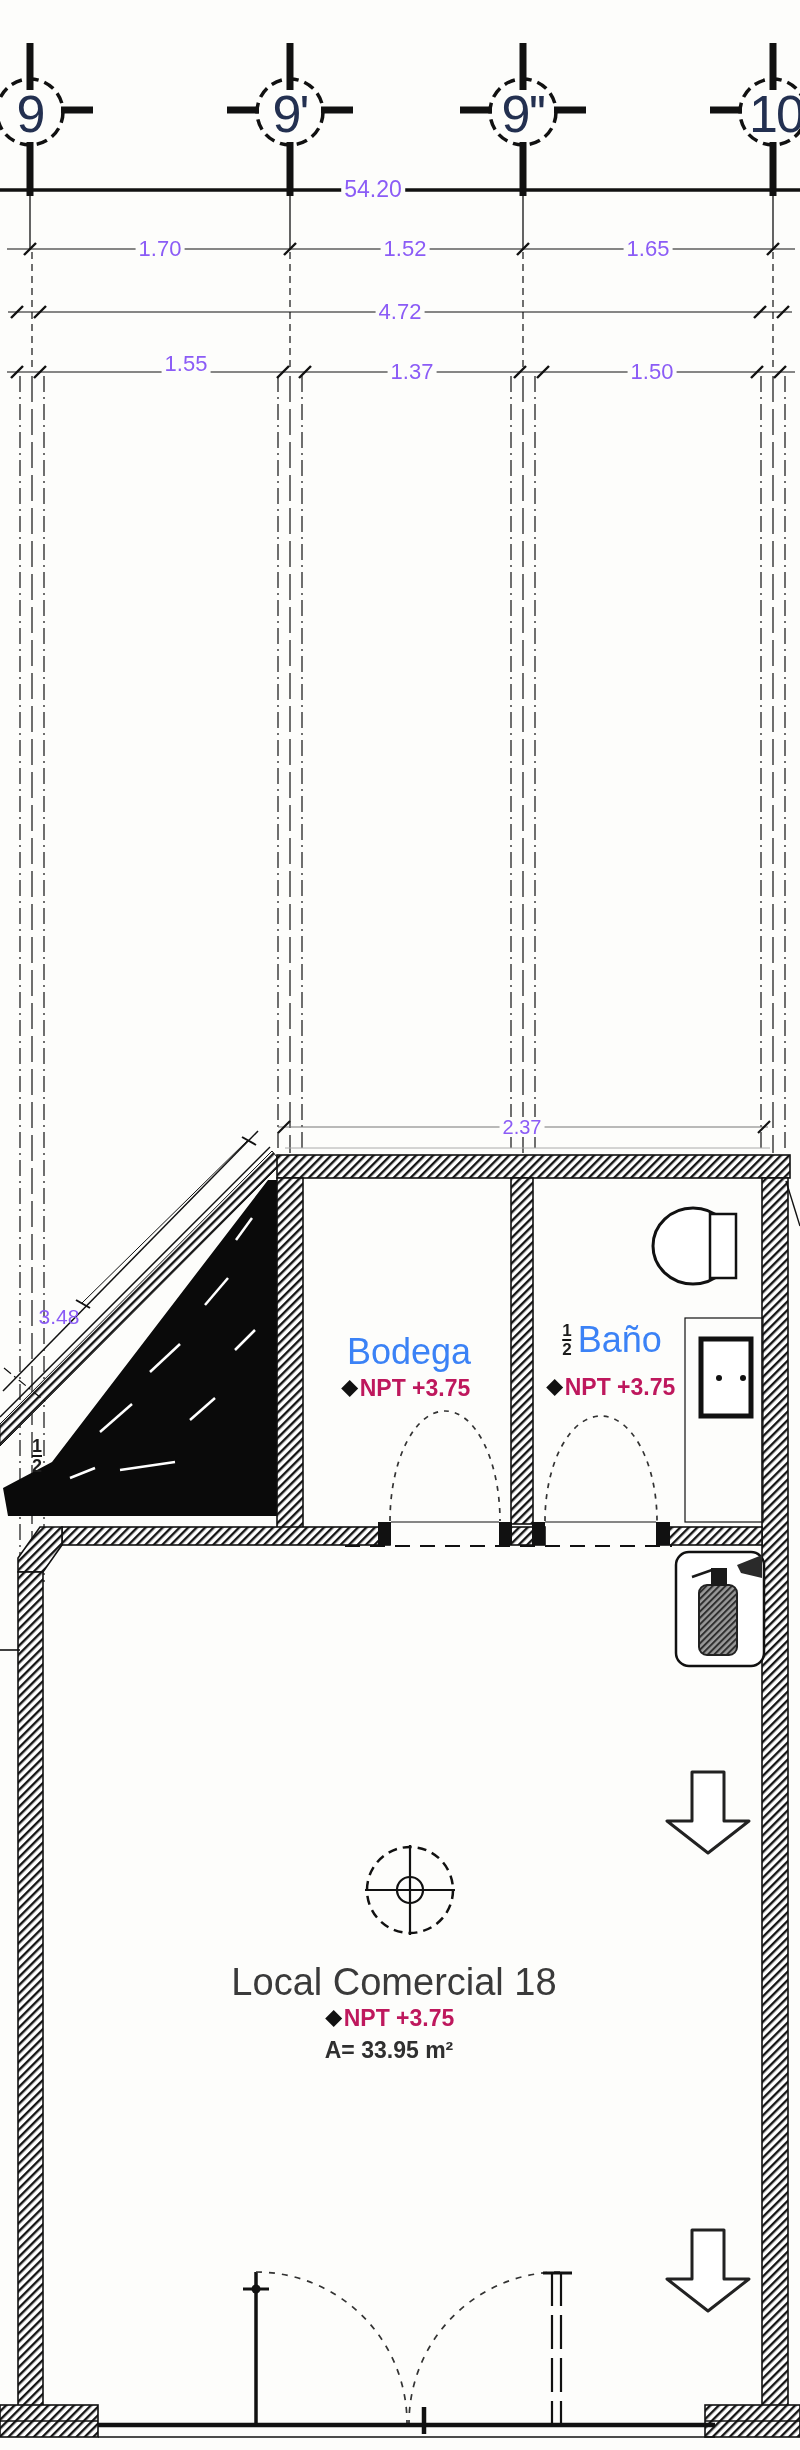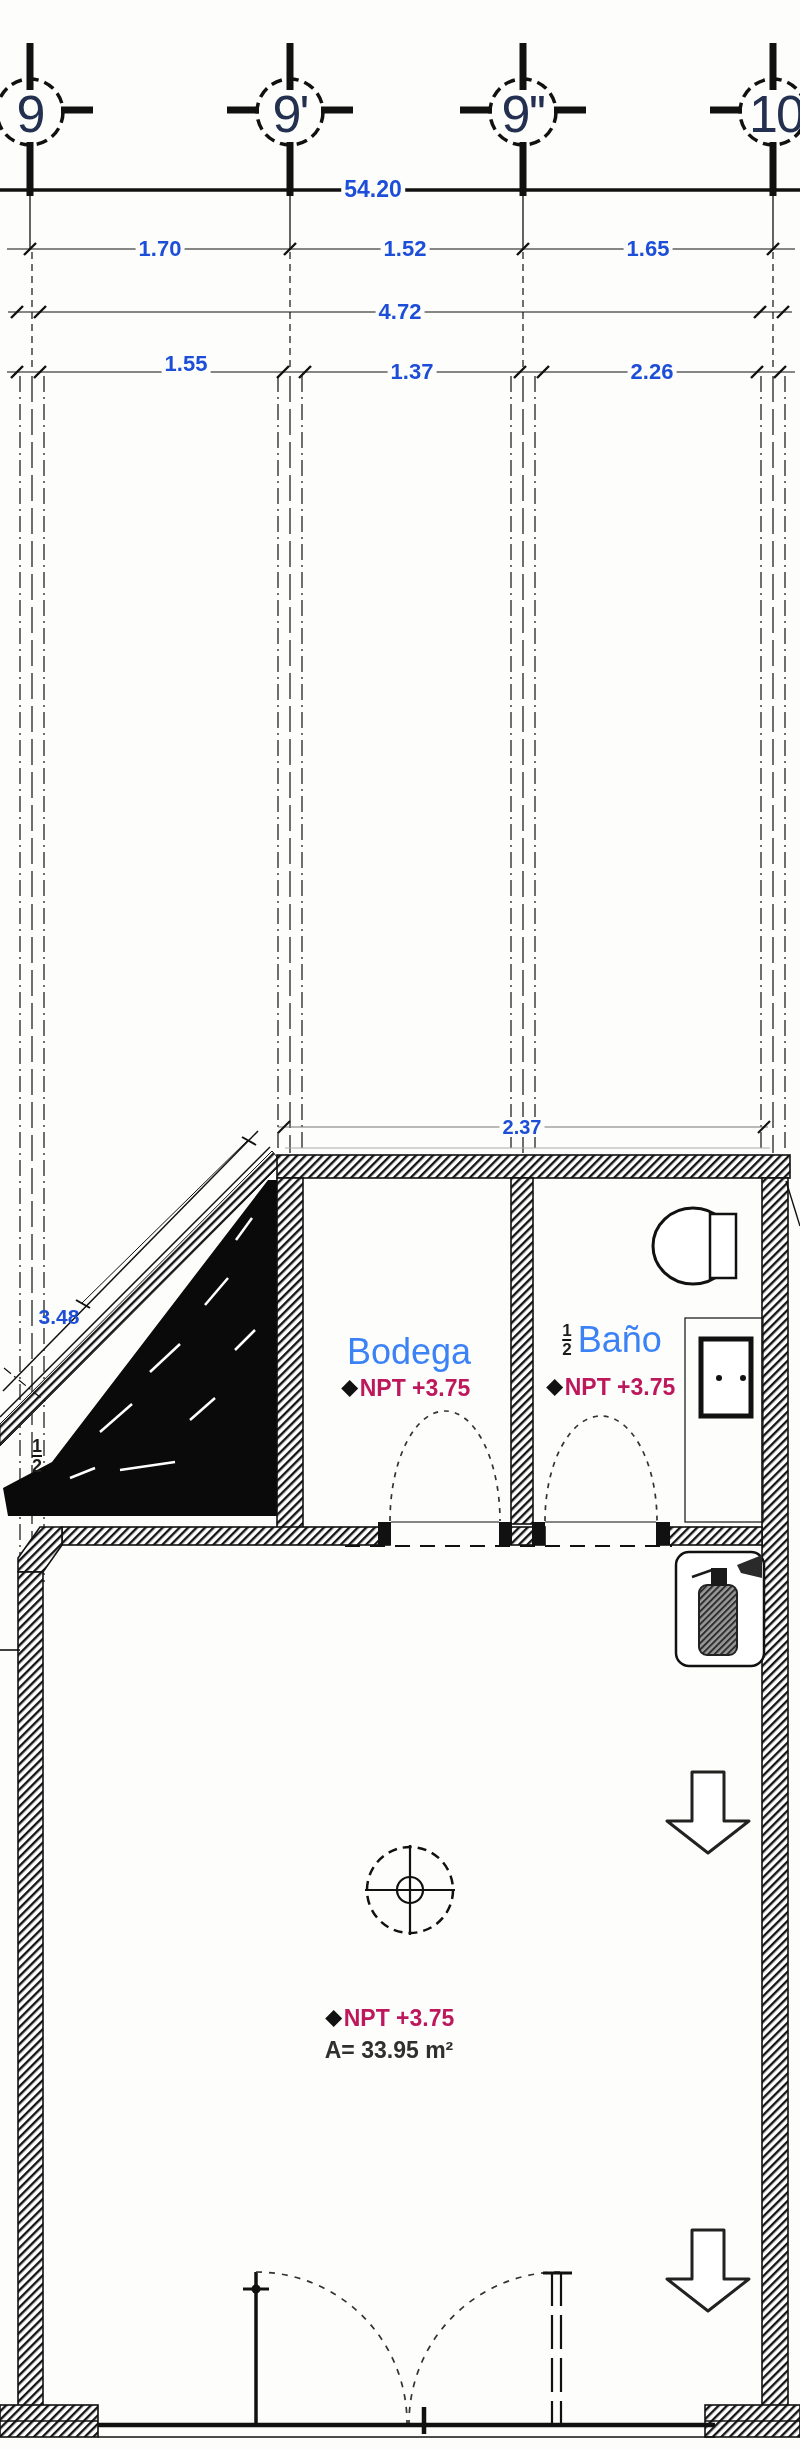--- a/index.html
+++ b/index.html
@@ -1,21 +1,21 @@
 <!DOCTYPE html>
 <html><head>
 <meta charset="utf-8">
 <style>
   html,body{margin:0;padding:0;background:#fff;}
   #plan{position:relative;width:800px;height:2450px;background:#fdfdfb;overflow:hidden;
         font-family:"Liberation Sans",sans-serif;}
   #linework{position:absolute;left:0;top:0;}
   .lbl{position:absolute;transform:translate(-50%,-50%);white-space:nowrap;line-height:1;}
   .bub{font-size:52px;color:#233050;letter-spacing:-2px;}
-  .dim{font-size:22px;color:#1d4ed8;background:#fdfdfb;padding:0 3px;font-weight:bold;}
+  .dim{font-size:22px;color:#8b5cf6;background:#fdfdfb;padding:0 3px;}
   .dim-big{font-size:23px;}
   .room{font-size:36px;color:#3b82f6;}
   .local-name{font-size:38px;color:#3a3a3a;}
   .npt{font-size:23px;font-weight:700;color:#be185d;display:flex;align-items:center;}
   .area{font-size:23px;font-weight:700;color:#2f2f2f;}
   .diamond{display:inline-block;width:12px;height:12px;background:#111;
            transform:rotate(45deg);margin-right:4px;flex:0 0 auto;}
   .frac{display:inline-flex;flex-direction:column;align-items:center;
         font-weight:700;color:#1c1c1c;line-height:1;}
   .frac .den{border-top:2px solid #111;}
@@ -241,21 +241,21 @@
 <div class="lbl dim dim-big" style="left:373px;top:189px;">54.20</div>
 
 <div class="lbl dim" style="left:160px;top:249px;">1.70</div>
 <div class="lbl dim" style="left:405px;top:249px;">1.52</div>
 <div class="lbl dim" style="left:648px;top:249px;">1.65</div>
 
 <div class="lbl dim" style="left:400px;top:312px;">4.72</div>
 
 <div class="lbl dim" style="left:162px;top:364px;margin-left:24px;">1.55</div>
 <div class="lbl dim" style="left:412px;top:372px;">1.37</div>
-<div class="lbl dim" style="left:652px;top:372px;">2.26</div>
+<div class="lbl dim" style="left:652px;top:372px;">1.50</div>
 
 <div class="lbl dim" style="left:522px;top:1127px;font-size:20px;">2.37</div>
 <div class="lbl dim" style="left:59px;top:1316px;font-size:21px;background:transparent;">3.48</div>
 
 <div class="lbl" style="left:37px;top:1456px;">
   <span class="frac ramp-frac">
     <span>1</span>
     <span class="den">2</span>
   </span>
 </div>
@@ -273,19 +273,20 @@
       <span class="den">2</span>
     </span>
     <span class="room">Baño</span>
   </span>
 </div>
 <div class="lbl npt" style="left:612px;top:1387px;">
   <span class="diamond"></span>
   <span>NPT +3.75</span>
 </div>
 
+<div class="lbl local-name" style="left:394px;top:1982px;">Local Comercial 18</div>
 <div class="lbl npt" style="left:391px;top:2018px;">
   <span class="diamond"></span>
   <span>NPT +3.75</span>
 </div>
 <div class="lbl area" style="left:389px;top:2050px;text-align:center;">A= 33.95 m²</div>
 
 </div>
 
 </body></html>

